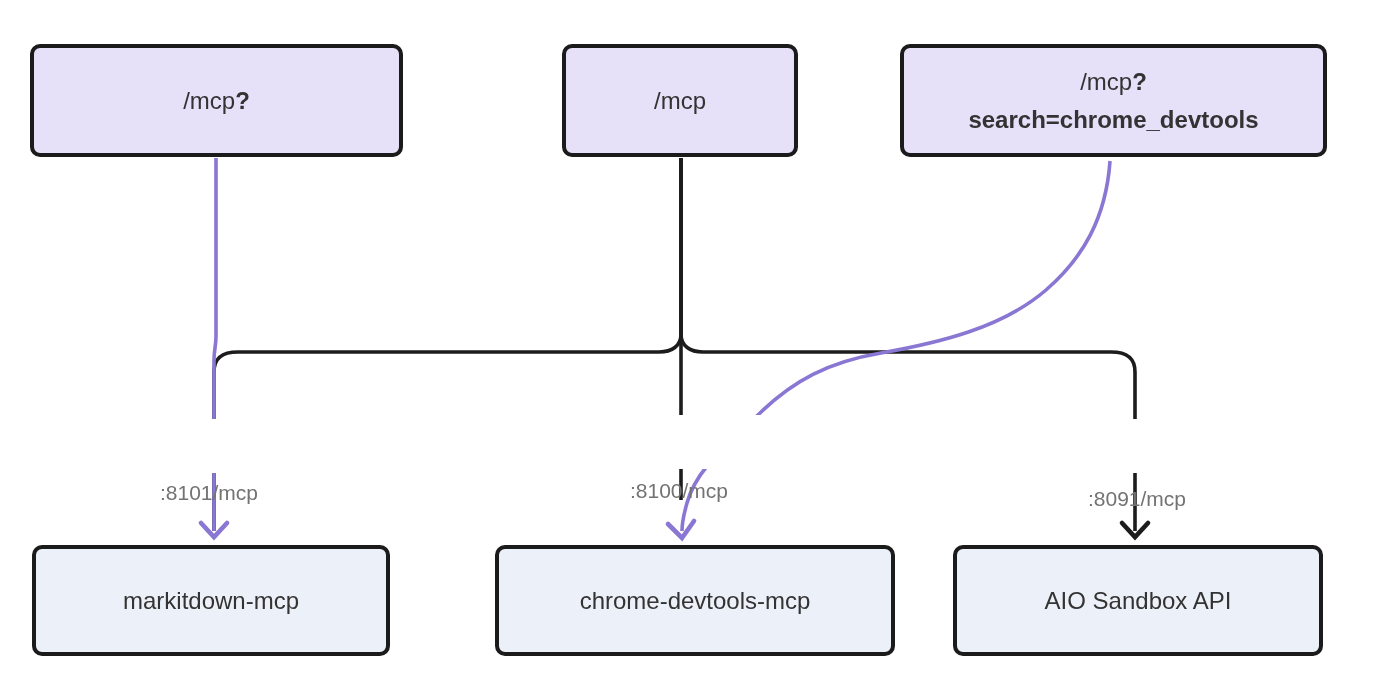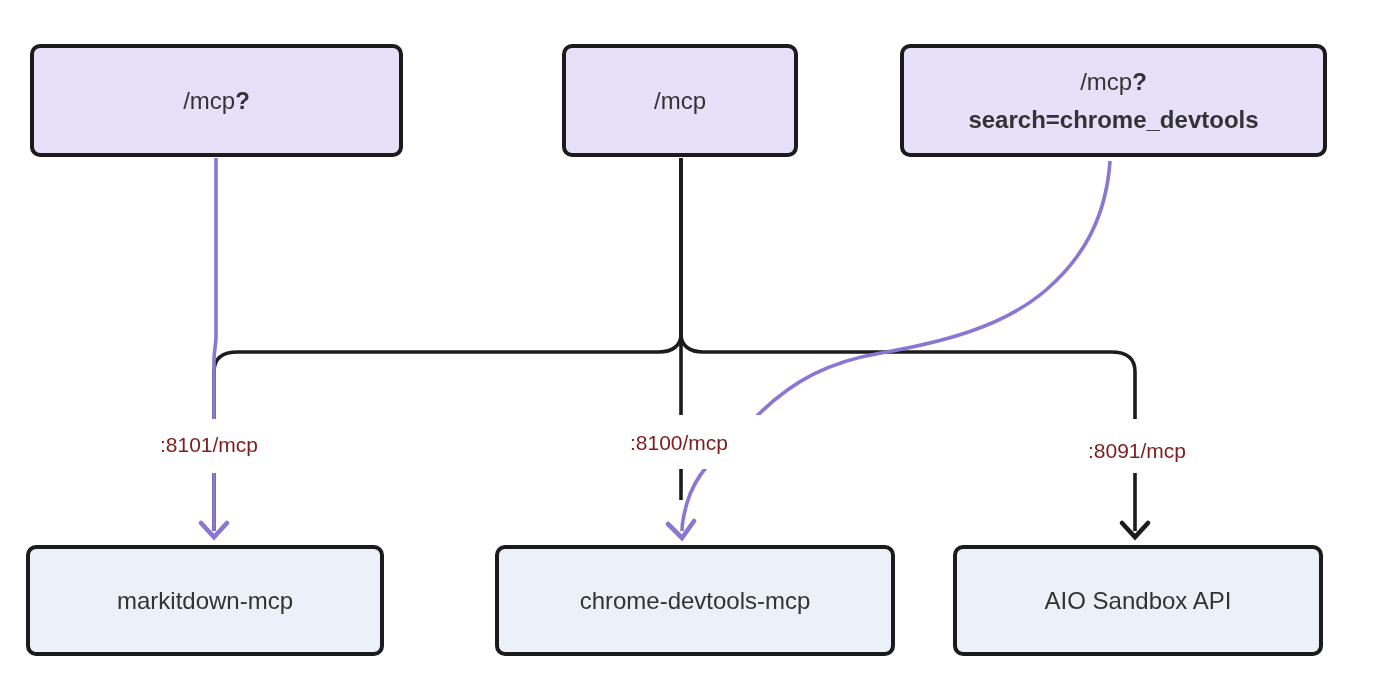--- a/index.html
+++ b/index.html
@@ -37,32 +37,33 @@
     z-index: 2;
   }
   .node.top-node { background: #e6e0f9; }
   .node.bottom-node { background: #ecf0f8; }
   .node .bold { font-weight: 700; }
   .node span:empty { display: none; }
 
   #node-route-markitdown { left: 30px;  top: 44px;  width: 373px; height: 113px; }
   #node-route-plain      { left: 562px; top: 44px;  width: 236px; height: 113px; }
   #node-route-chrome     { left: 900px; top: 44px;  width: 427px; height: 113px; }
-  #node-markitdown-mcp   { left: 26px;  top: 545px; width: 358px; height: 111px; }
+  #node-markitdown-mcp   { left: 32px;  top: 545px; width: 358px; height: 111px; }
   #node-chrome-devtools  { left: 495px; top: 545px; width: 400px; height: 111px; }
   #node-aio-sandbox      { left: 953px; top: 545px; width: 370px; height: 111px; justify-content: center; }
 
   .edge-label {
     position: absolute;
     transform: translate(-50%, -50%);
     font-size: 21px;
-    color: #7f1d1d;
+    color: #737373;
     white-space: nowrap;
     z-index: 3;
     background: transparent;
+    margin-top: 48px;
   }
   #edge-label-8101 { left: 209px;  top: 445px; }
   #edge-label-8100 { left: 679px;  top: 443px; }
   #edge-label-8091 { left: 1137px; top: 451px; }
 </style>
 </head>
 <body>
 
 <div class="canvas">
 

